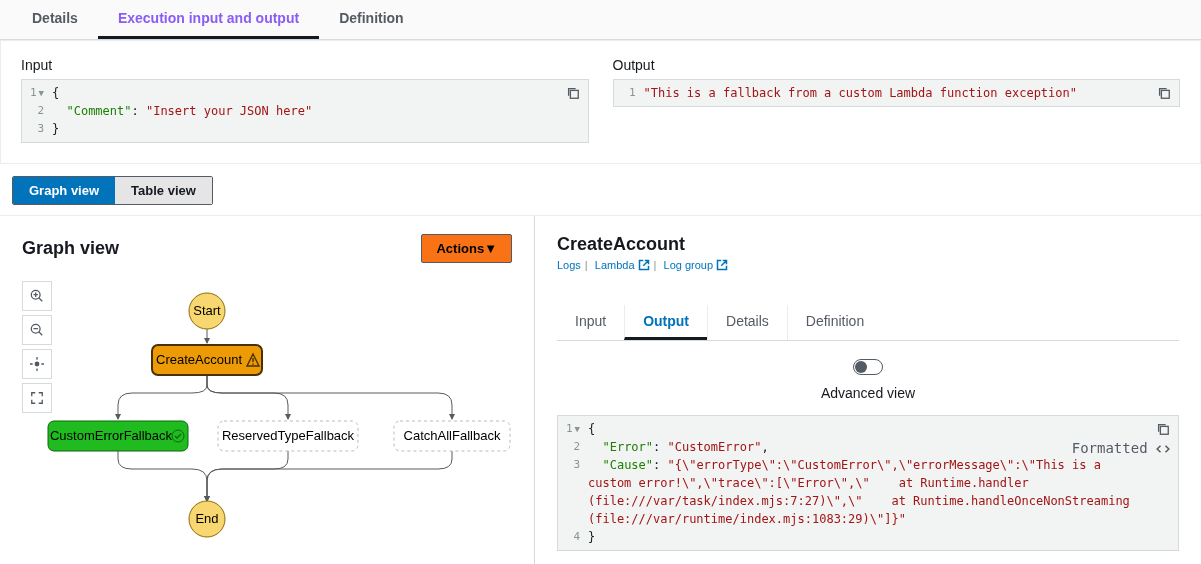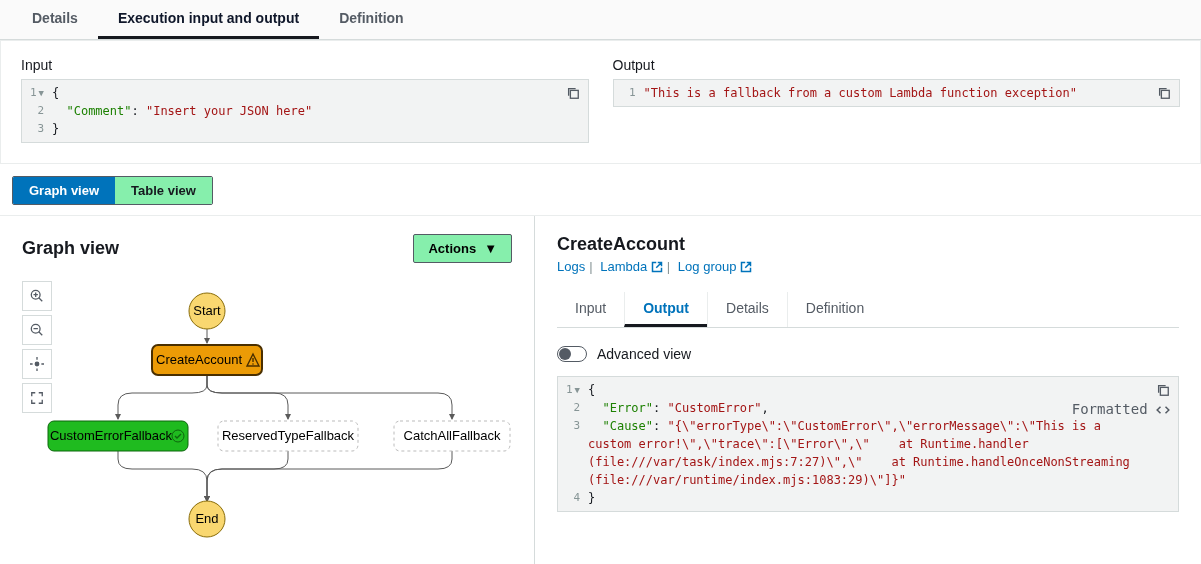--- a/index.html
+++ b/index.html
@@ -1,73 +1,73 @@
 <!DOCTYPE html>
 <html><head>
 <meta charset="utf-8">
 <style>
 * { box-sizing: border-box; margin: 0; padding: 0; }
 body { font-family: "Amazon Ember", "Helvetica Neue", Arial, sans-serif; font-size: 14px; color: #16191f; background: #fff; }
 
 .outer-tabs { display: flex; border-bottom: 1px solid #d5dbdb; background: #fafafa; padding-left: 12px; }
 .outer-tab { padding: 10px 20px; cursor: pointer; color: #545b64; font-weight: 700; font-size: 14px; }
-.outer-tab.active { color: #0f172a; border-bottom: 3px solid #16191f; }
+.outer-tab.active { color: #8b5cf6; border-bottom: 3px solid #16191f; }
 
 .io-panel { border: 1px solid #eaeded; margin: 0 0 12px 0; padding: 16px 20px 20px 20px; background: #fff; }
 .io-row { display: flex; gap: 24px; }
 .io-col { flex: 1; }
 .io-label { font-size: 14px; color: #16191f; margin-bottom: 6px; }
 
 .code-box { border: 1px solid #d5dbdb; background: #f2f3f3; font-family: Monaco, Menlo, Consolas, monospace; font-size: 12px; position: relative; padding: 4px 0; }
 .code-line { display: flex; }
 .code-gutter { width: 30px; text-align: right; padding-right: 8px; color: #879596; user-select: none; font-size: 11px; line-height: 18px; }
 .code-text { flex: 1; white-space: pre-wrap; word-break: break-word; line-height: 18px; padding-right: 40px; }
 .code-text .key { color: #1d8102; }
 .code-text .str { color: #a31515; }
 .copy-icon { position: absolute; right: 8px; top: 6px; cursor: pointer; color: #545b64; }
 
 .view-toggle { display: inline-flex; border: 1px solid #545b64; border-radius: 2px; overflow: hidden; margin: 0 0 10px 12px; }
-.view-btn { padding: 6px 16px; font-size: 13px; font-weight: 700; cursor: pointer; background: #86efac; border: none; }
+.view-btn { padding: 6px 16px; font-size: 13px; font-weight: 700; cursor: pointer; background: #e5e5e5; border: none; }
 .view-btn.active { background: #0073bb; color: #fff; }
 .view-btn:not(.active) { color: #16191f; }
 
 .split { display: flex; border-top: 1px solid #eaeded; }
 .left-pane { width: 535px; border-right: 1px solid #d5dbdb; padding: 18px 22px; }
 .right-pane { flex: 1; padding: 18px 22px; }
 
 .gv-header { display: flex; justify-content: space-between; align-items: center; margin-bottom: 18px; }
 .gv-title { font-size: 18px; font-weight: 700; }
-.actions-btn { border: 1px solid #545b64; background: #86efac; padding: 6px 14px; font-size: 13px; font-weight: 700; cursor: pointer; border-radius: 2px; display: flex; align-items: flex-start; gap: 8px; }
+.actions-btn { border: 1px solid #545b64; background: #f97316; padding: 6px 14px; font-size: 13px; font-weight: 700; cursor: pointer; border-radius: 2px; display: flex; align-items: flex-start; }
 
 .graph-area { position: relative; height: 300px; }
 .tool-col { position: absolute; left: 0; top: 0; display: flex; flex-direction: column; gap: 4px; }
 .tool-btn { width: 30px; height: 30px; border: 1px solid #d5dbdb; background: #fff; cursor: pointer; display: flex; align-items: center; justify-content: center; color: #545b64; }
 
 .graph-svg { position: absolute; left: 0; top: 0; width: 100%; height: 100%; }
 
 .node-start, .node-end { fill: #f9d770; stroke: #8a6d0b; stroke-width: 1; }
 .node-task { fill: #ec9b06; stroke: #4a2f00; stroke-width: 2; rx: 6; }
 .node-success { fill: #1fbb1f; stroke: #0d660d; stroke-width: 1; rx: 6; }
 .node-dashed { fill: #fff; stroke: #bbb; stroke-width: 1; stroke-dasharray: 3 3; rx: 6; }
 .edge { fill: none; stroke: #5a5a5a; stroke-width: 1; }
 .arrow { fill: #5a5a5a; }
 .nlabel { font-size: 13px; font-family: inherit; }
 
 .detail-title { font-size: 18px; font-weight: 700; margin-bottom: 4px; }
-.detail-links { font-size: 13px; margin-bottom: 16px; }
+.detail-links { font-size: 11px; margin-bottom: 32px; }
 .detail-links a { color: #0073bb; text-decoration: none; }
 .detail-links .sep { color: #879596; margin: 0 4px; }
 .ext-icon { display: inline-block; vertical-align: -2px; }
 
 .inner-tabs { display: flex; border-bottom: 1px solid #d5dbdb; margin-bottom: 18px; }
 .inner-tab { padding: 8px 18px; font-size: 14px; color: #545b64; cursor: pointer; }
 .inner-tab.active { color: #0073bb; font-weight: 700; border-bottom: 3px solid #16191f; }
 .inner-tab + .inner-tab { border-left: 1px solid #eaeded; }
 
-.adv-row { display: flex; align-items: center; gap: 10px; margin-bottom: 14px; }
+.adv-row { display: flex; align-items: center; gap: 10px; margin-bottom: 14px; flex-direction: column; }
 .toggle { width: 30px; height: 16px; border-radius: 8px; border: 1px solid #545b64; position: relative; background: #fff; cursor: pointer; }
 .toggle::after { content: ""; position: absolute; width: 12px; height: 12px; border-radius: 50%; background: #545b64; left: 1px; top: 1px; }
 
 .code-icon { position: absolute; right: 8px; top: 24px; cursor: pointer; color: #545b64; font-size: 14px; text-align: right; }
 .gutter-caret { color:#879596; font-size:9px; margin-left:2px; }
 </style>
 </head>
 <body>
 
 

